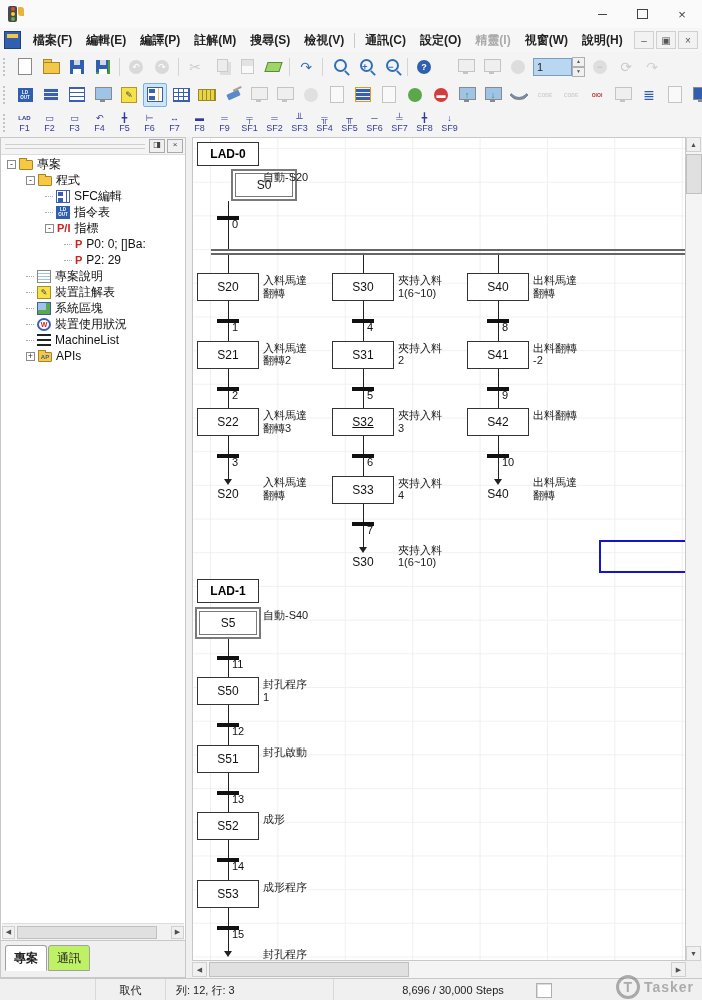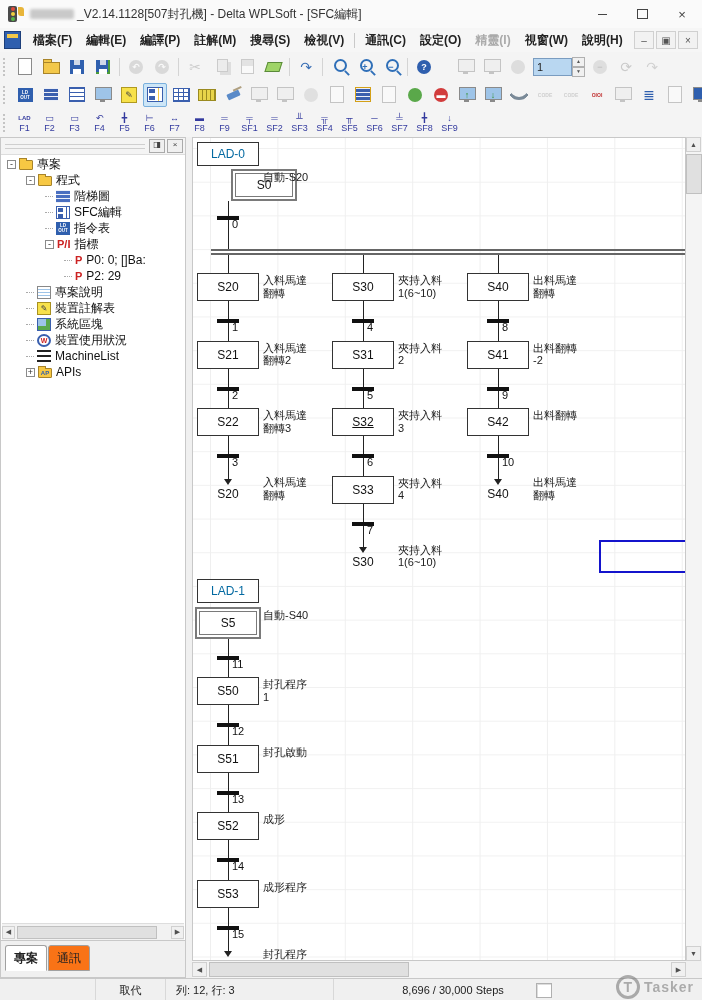--- a/index.html
+++ b/index.html
@@ -101,42 +101,42 @@
   .ti-sfc{background:#fff;border:1px solid #3a5fae;background-image:linear-gradient(#3a5fae,#3a5fae),linear-gradient(#3a5fae,#3a5fae),linear-gradient(#3a5fae,#3a5fae);background-size:5px 4px,5px 4px,1px 11px;background-position:1px 1px,1px 7px,9px 0;background-repeat:no-repeat;}
   .ti-ldout{background:#2f5fae;color:#fff;font-size:4.5px;line-height:5px;font-weight:bold;text-align:center;display:flex;align-items:center;justify-content:center;white-space:pre-line;}
   .ti-text{color:#cc2222;font-weight:bold;font-size:11px;margin-right:4px;flex:none;}
   .ti-info{background:#fff;border:1px solid #888;background-image:repeating-linear-gradient(to bottom,transparent 0 2px,#9ec4e8 2px 3px);}
   .ti-pencil{background:#f7e14a;border:1px solid #a89020;display:flex;align-items:center;justify-content:center;font-size:8px;color:#444;}
   .ti-usage{border-radius:50%;border:2px solid #3a5fae;display:flex;align-items:center;justify-content:center;font-size:7px;font-weight:bold;color:#cc2222;}
   .ti-sys{background:#9ec4e8;border:1px solid #3a5fae;box-shadow:inset -4px -4px 0 #5aa84a;}
   .ti-mach{background:repeating-linear-gradient(to bottom,#222 0 2px,transparent 2px 5px);height:12px;}
   #panel-hscroll{position:absolute;left:1px;right:1px;bottom:37px;height:16px;background:#f2f2f2;border-top:1px solid #ddd;display:flex;align-items:center;}
   #panel-tabs{position:absolute;left:0;right:0;bottom:0;height:37px;background:#f0f0f0;border-top:1px solid #c8c8c8;padding-top:4px;box-sizing:border-box;display:flex;align-items:flex-start;padding-left:4px;gap:1px;}
-  .tab{height:24px;padding:0 8px;display:flex;align-items:center;font-size:12px;border:1px solid #a0a0a0;border-radius:3px 3px 0 0;background:#f97316;color:#222;}
+  .tab{height:24px;padding:0 8px;display:flex;align-items:center;font-size:12px;border:1px solid #a0a0a0;border-radius:3px 3px 0 0;background:#bef264;color:#222;}
   .tab.active{background:#fff;border-bottom-color:#fff;font-weight:bold;}
 
   
   .sb-btn{width:15px;height:15px;background:#f0f0f0;border:1px solid #d0d0d0;display:flex;align-items:center;justify-content:center;font-size:7px;color:#505050;flex:none;box-sizing:border-box;}
   .sb-thumb{background:#e0e0e0;border:1px solid #c0c0c0;box-sizing:border-box;}
   #editor{position:absolute;left:192px;top:0;width:494px;height:824px;background:#fff;overflow:hidden;border:1px solid #c8c8c8;box-sizing:border-box;}
   #sfc-canvas{position:absolute;inset:0;background-image:linear-gradient(to right,#efefef 1px,transparent 1px),linear-gradient(to bottom,#f1f1f1 1px,transparent 1px);background-size:67.4px 33.7px;background-position:17px 10px;}
   #vscroll{position:absolute;right:0;top:0;width:16px;height:824px;background:#f4f4f4;display:flex;flex-direction:column;}
   #vscroll .track{flex:1;position:relative;}
   #vscroll .sb-thumb{position:absolute;left:0;right:0;top:2px;height:40px;}
   #hscroll{position:absolute;left:192px;top:824px;width:494px;height:17px;background:#f4f4f4;display:flex;align-items:center;}
   #hscroll .track{flex:1;position:relative;height:15px;}
   #hscroll .sb-thumb{position:absolute;top:0;bottom:0;left:2px;width:200px;}
   #corner{position:absolute;right:0;top:824px;width:16px;height:17px;background:#f0f0f0;}
   #panel-hscroll .track{flex:1;position:relative;height:13px;}
   #panel-hscroll .sb-thumb{position:absolute;top:0;bottom:0;left:2px;width:140px;}
   #panel-hscroll .sb-btn{width:13px;height:13px;}
 
   
   .sfc-box{position:absolute;width:62px;height:28px;border:1px solid #333;background:#fff;display:flex;align-items:center;justify-content:center;font-size:12px;color:#111;box-sizing:border-box;}
-  .sfc-lad{position:absolute;width:62px;height:24px;border:1px solid #333;background:#fff;display:flex;align-items:center;justify-content:center;font-size:12px;color:#0369a1;box-sizing:border-box;}
+  .sfc-lad{position:absolute;width:62px;height:24px;border:1px solid #333;background:#fff;display:flex;align-items:center;justify-content:center;font-size:12px;color:#000000;box-sizing:border-box;font-weight:bold;}
   .sfc-init{position:absolute;width:66px;height:32px;border:2px solid #7a7a7a;background:#fff;box-sizing:border-box;padding:2px;}
   .sfc-init .in{width:100%;height:100%;border:1px solid #7a7a7a;display:flex;align-items:center;justify-content:center;font-size:12px;color:#111;box-sizing:border-box;}
   .sfc-vline{position:absolute;width:1px;background:#222;}
   .sfc-dline{position:absolute;height:2px;background:#666;}
   .sfc-tick{position:absolute;width:22px;height:4px;background:#111;}
   .sfc-tnum{position:absolute;font-size:11px;color:#111;}
   .sfc-com{position:absolute;font-size:11px;line-height:12.5px;color:#222;white-space:nowrap;}
   .sfc-arrow{position:absolute;width:0;height:0;border-left:4px solid transparent;border-right:4px solid transparent;border-top:6px solid #222;}
   .sfc-jlabel{position:absolute;width:44px;text-align:center;font-size:12px;color:#111;}
   #sel-cursor{position:absolute;left:406px;top:402px;width:88px;height:33px;border:2px solid #1414cc;box-sizing:border-box;}
@@ -157,24 +157,20 @@
 <div id="app">
 
   <div id="titlebar">
     <div class="app-icon">
       <div class="tl">
           <i style="background:#e04a3a"></i>
           <i style="background:#f0d040"></i>
           <i style="background:#58b84a"></i>
         </div>
       <div class="leaf"></div>
-    </div>
-    <div id="win-title">
-      <span class="redact"></span>
-      <span>_V2.14.1128[507封孔機] - Delta WPLSoft - [SFC編輯]</span>
     </div>
     <div id="win-btns">
       <div class="win-btn">
           <span class="win-min-glyph"></span>
         </div>
       <div class="win-btn">
           <span class="win-max-glyph"></span>
         </div>
       <div class="win-btn">×</div>
     </div>
@@ -465,25 +461,20 @@
             <span class="ti ti-folder"></span>
             <span>專案</span>
           </div>
           <div class="trow" style="padding-left: 25px;">
             <div class="exp">-</div>
             <span class="ti ti-folder"></span>
             <span>程式</span>
           </div>
           <div class="trow" style="padding-left: 44px;">
             <div class="stub"></div>
-            <span class="ti ti-ladder"></span>
-            <span>階梯圖</span>
-          </div>
-          <div class="trow" style="padding-left: 44px;">
-            <div class="stub"></div>
             <span class="ti ti-sfc"></span>
             <span>SFC編輯</span>
           </div>
           <div class="trow" style="padding-left: 44px;">
             <div class="stub"></div>
             <span class="ti ti-ldout">LD
 OUT</span>
             <span>指令表</span>
           </div>
           <div class="trow" style="padding-left: 44px;">

